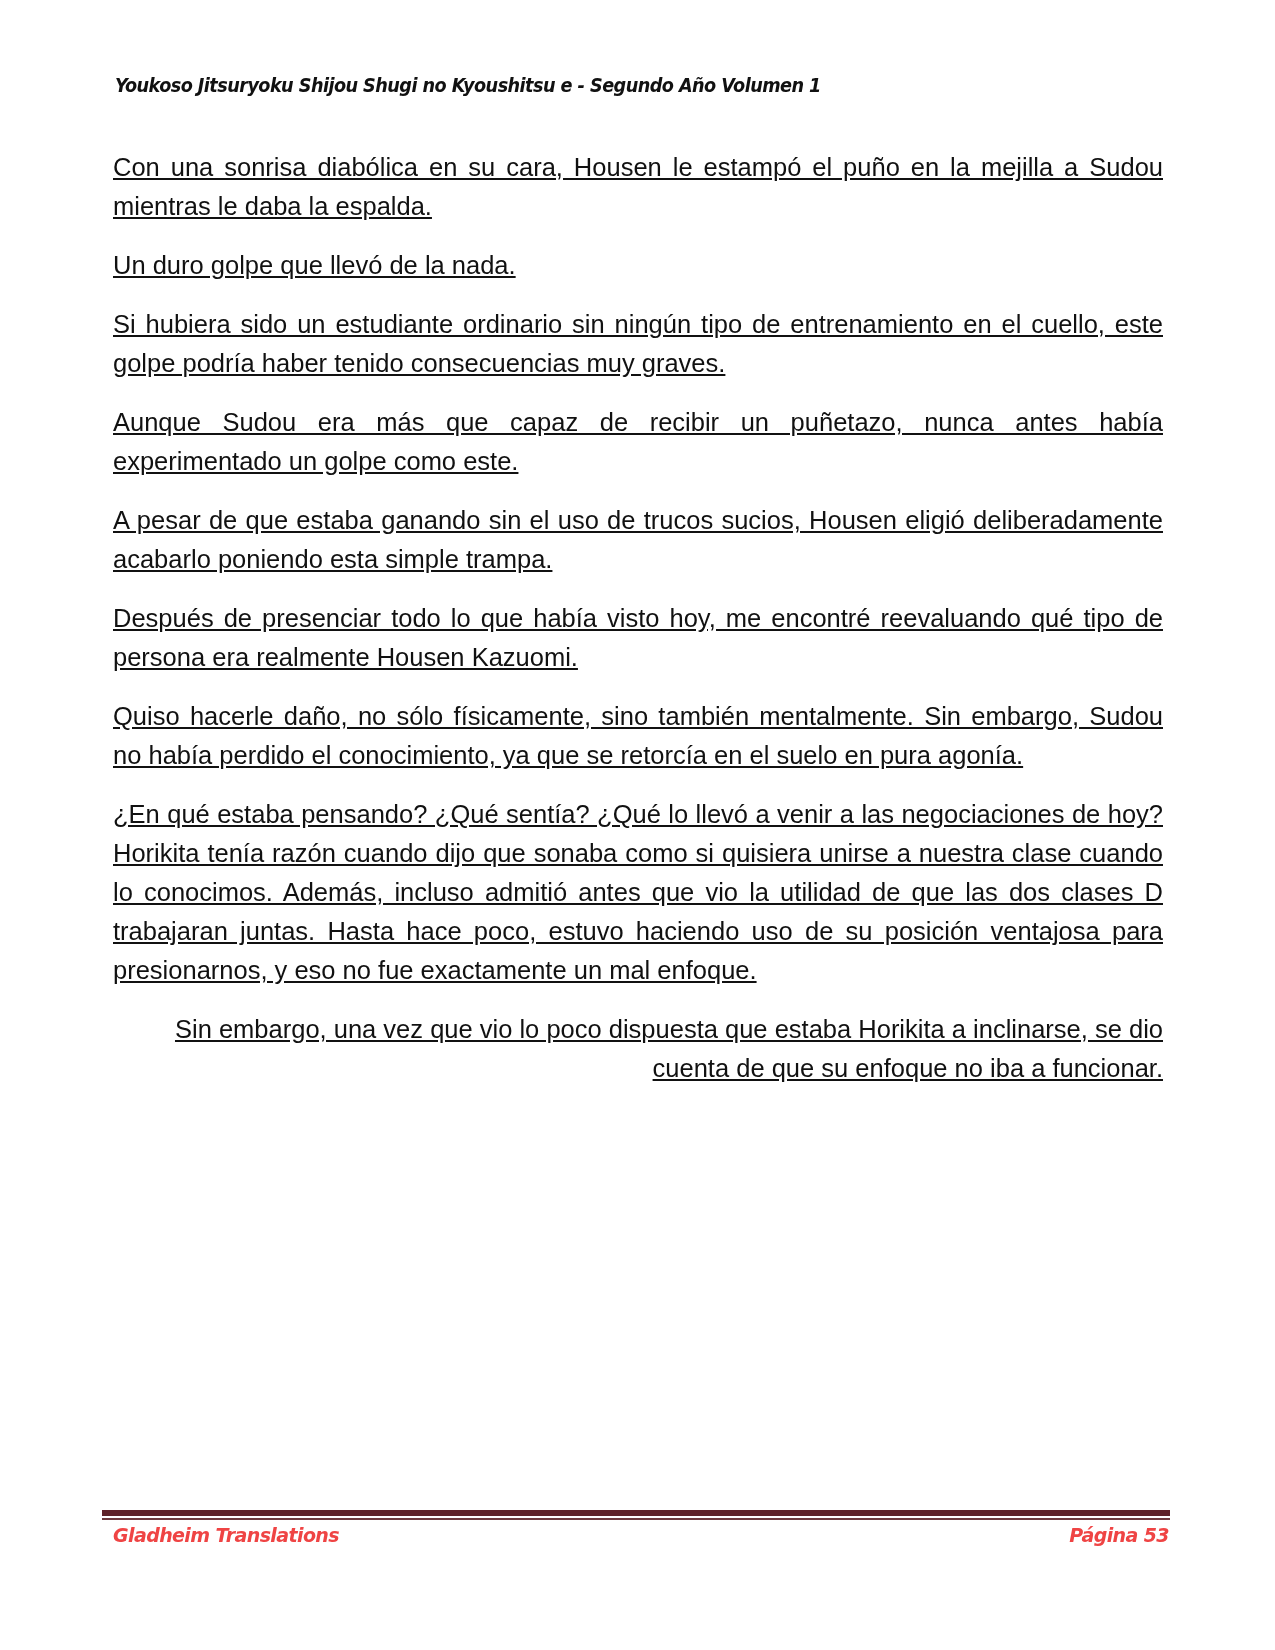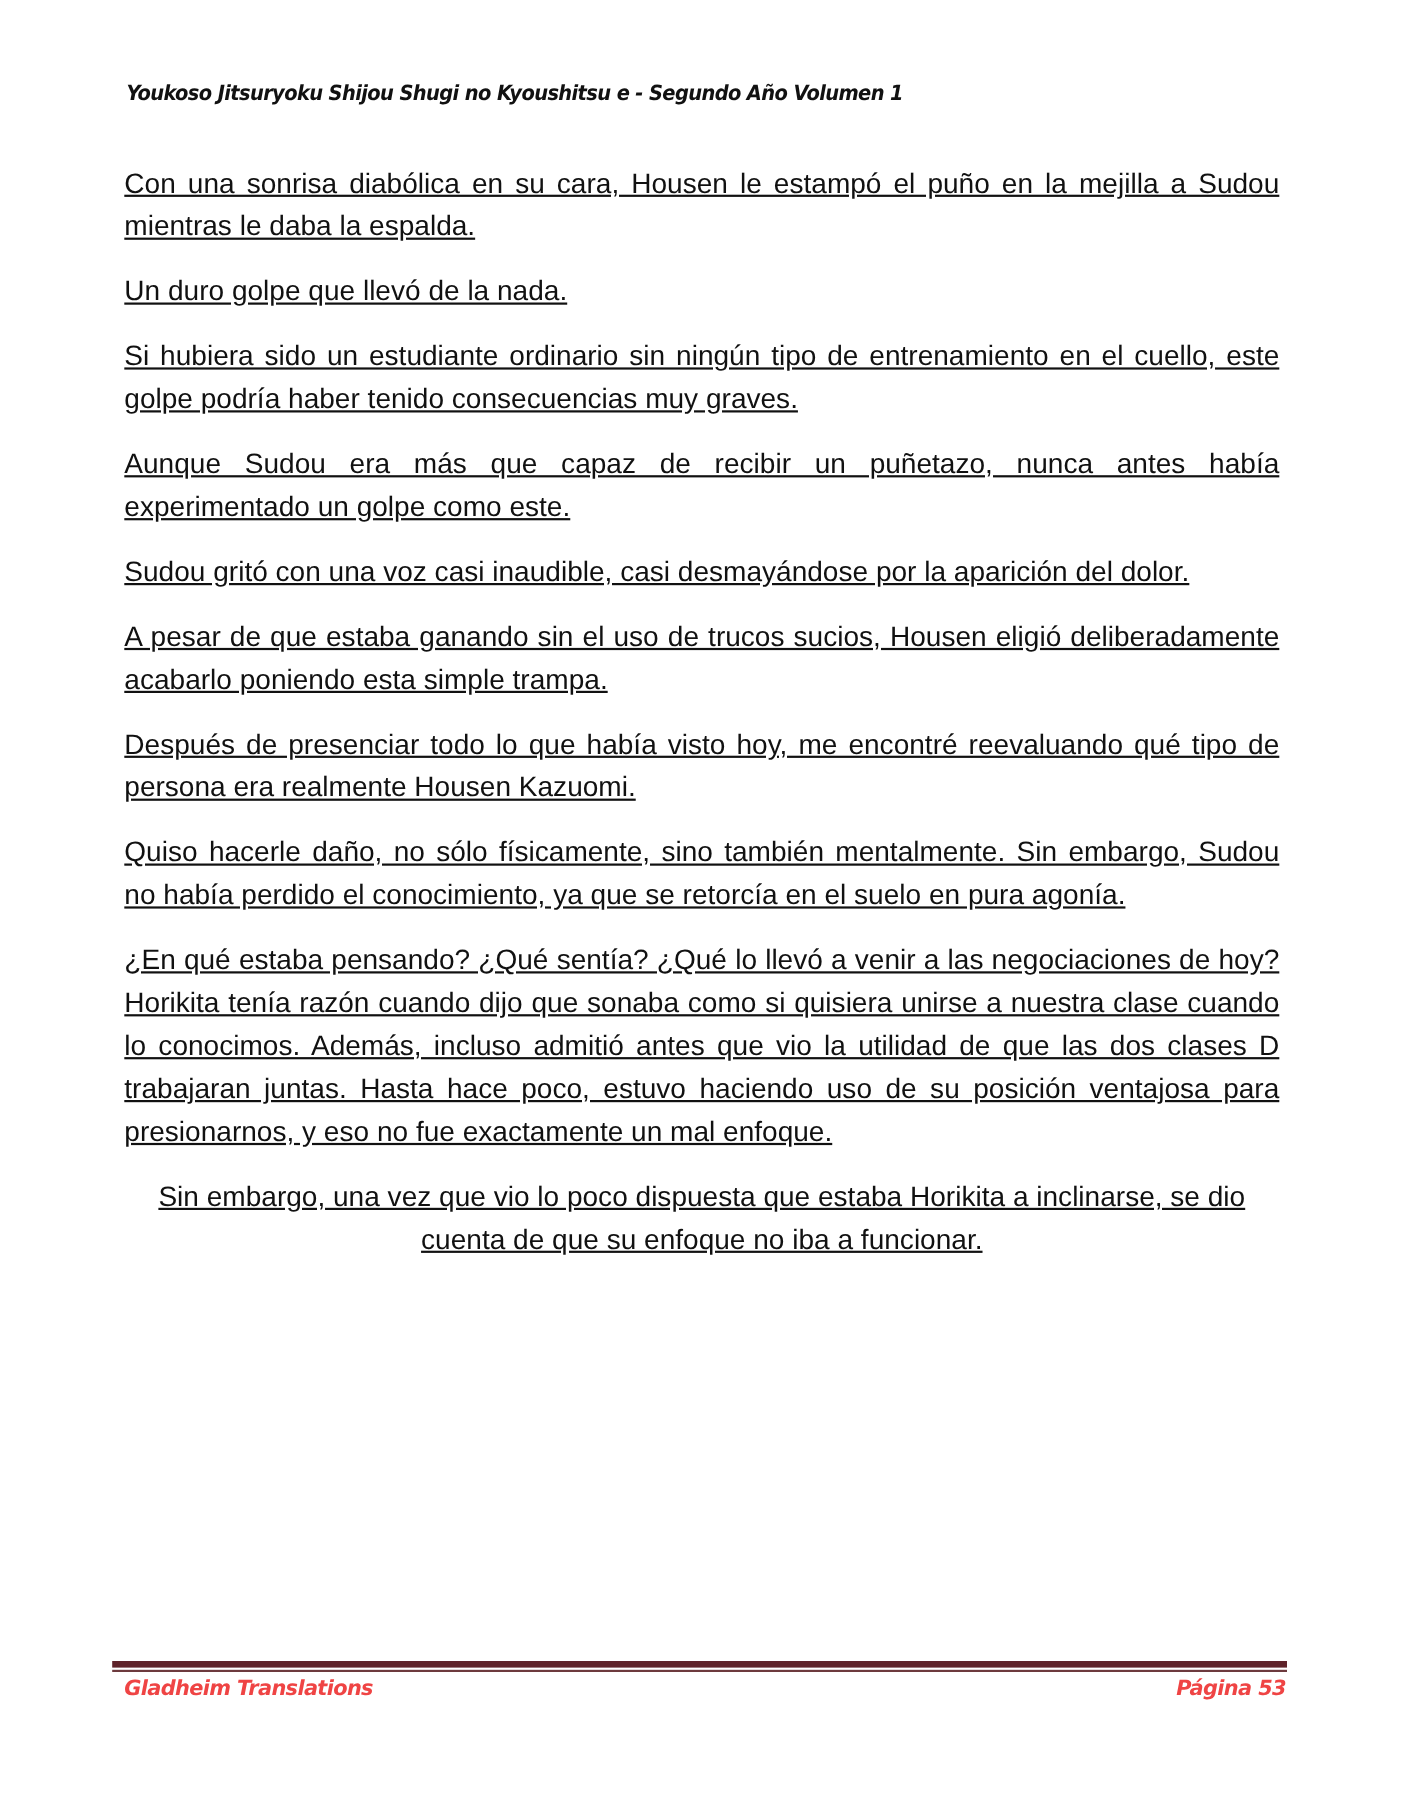--- a/index.html
+++ b/index.html
@@ -9,21 +9,21 @@
     font-family: "DejaVu Sans", sans-serif; font-weight: bold; font-style: italic;
     font-size: 19px; color: #111; letter-spacing: -0.6px;
     transform: scaleX(0.93); transform-origin: left top;
   }
   .body-text {
     position: absolute; left: 113px; top: 148px; width: 1050px;
     font-family: "Liberation Sans", sans-serif; font-size: 25.5px; line-height: 39px;
     color: #111;
   }
   .body-text p { margin: 0 0 20px 0; text-align: justify; text-decoration: underline; }
-  .body-text p.last-left { text-align: center; }
+  .body-text p.last-left { text-align: right; }
   .body-text p.dialogue { padding-left: 73px; text-align: left; margin-bottom: 21px; }
   .footer-rule-thick {
     position: absolute; left: 102px; top: 1510px; width: 1068px; height: 6px; background: #5e2229;
   }
   .footer-rule-thin {
     position: absolute; left: 102px; top: 1518px; width: 1068px; height: 2px; background: #6d3a3e;
   }
   .footer-left, .footer-right {
     position: absolute; top: 1524px;
     font-family: "DejaVu Sans", sans-serif; font-weight: bold; font-style: italic;
@@ -35,21 +35,20 @@
 </head>
 <body>
 
 <div class="header">Youkoso Jitsuryoku Shijou Shugi no Kyoushitsu e - Segundo Año Volumen 1</div>
 
 <div class="body-text">
   <p>Con una sonrisa diabólica en su cara, Housen le estampó el puño en la mejilla a Sudou mientras le daba la espalda.</p>
   <p>Un duro golpe que llevó de la nada.</p>
   <p>Si hubiera sido un estudiante ordinario sin ningún tipo de entrenamiento en el cuello, este golpe podría haber tenido consecuencias muy graves.</p>
   <p>Aunque Sudou era más que capaz de recibir un puñetazo, nunca antes había experimentado un golpe como este.</p>
-  <p>Sudou gritó con una voz casi inaudible, casi desmayándose por la aparición del dolor.</p>
   <p>A pesar de que estaba ganando sin el uso de trucos sucios, Housen eligió deliberadamente acabarlo poniendo esta simple trampa.</p>
   <p>Después de presenciar todo lo que había visto hoy, me encontré reevaluando qué tipo de persona era realmente Housen Kazuomi.</p>
   <p>Quiso hacerle daño, no sólo físicamente, sino también mentalmente. Sin embargo, Sudou no había perdido el conocimiento, ya que se retorcía en el suelo en pura agonía.</p>
   <p>¿En qué estaba pensando? ¿Qué sentía? ¿Qué lo llevó a venir a las negociaciones de hoy? Horikita tenía razón cuando dijo que sonaba como si quisiera unirse a nuestra clase cuando lo conocimos. Además, incluso admitió antes que vio la utilidad de que las dos clases D trabajaran juntas. Hasta hace poco, estuvo haciendo uso de su posición ventajosa para presionarnos, y eso no fue exactamente un mal enfoque.</p>
   <p class="last-left">Sin embargo, una vez que vio lo poco dispuesta que estaba Horikita a inclinarse, se dio cuenta de que su enfoque no iba a funcionar.</p>
 </div>
 
 <div class="footer-rule-thick"></div>
 <div class="footer-rule-thin"></div>
 <div class="footer-left">Gladheim Translations</div>

